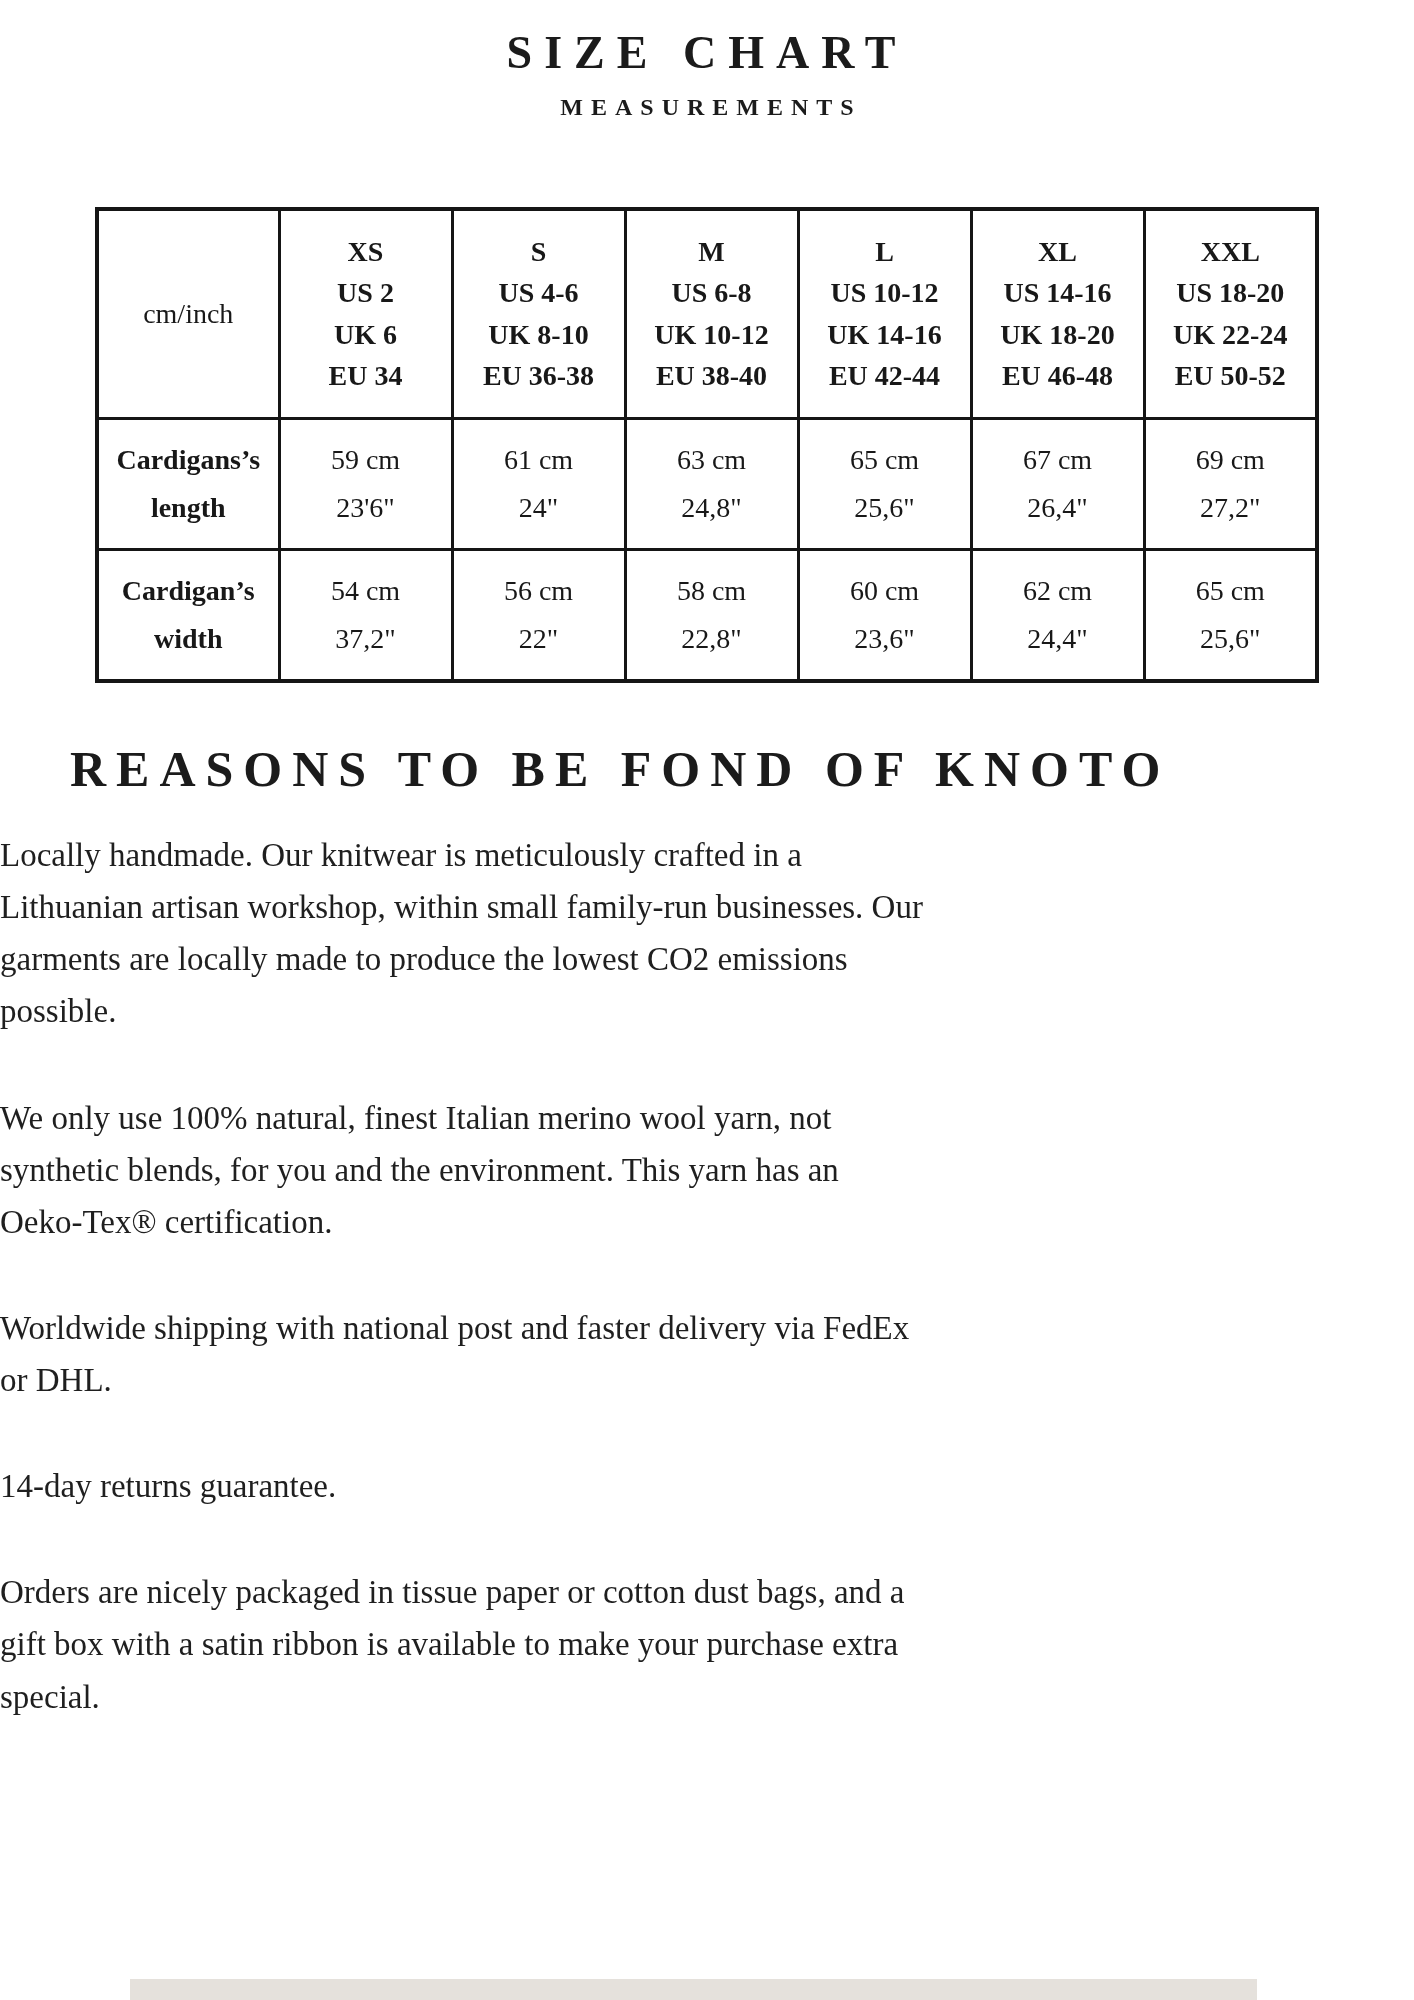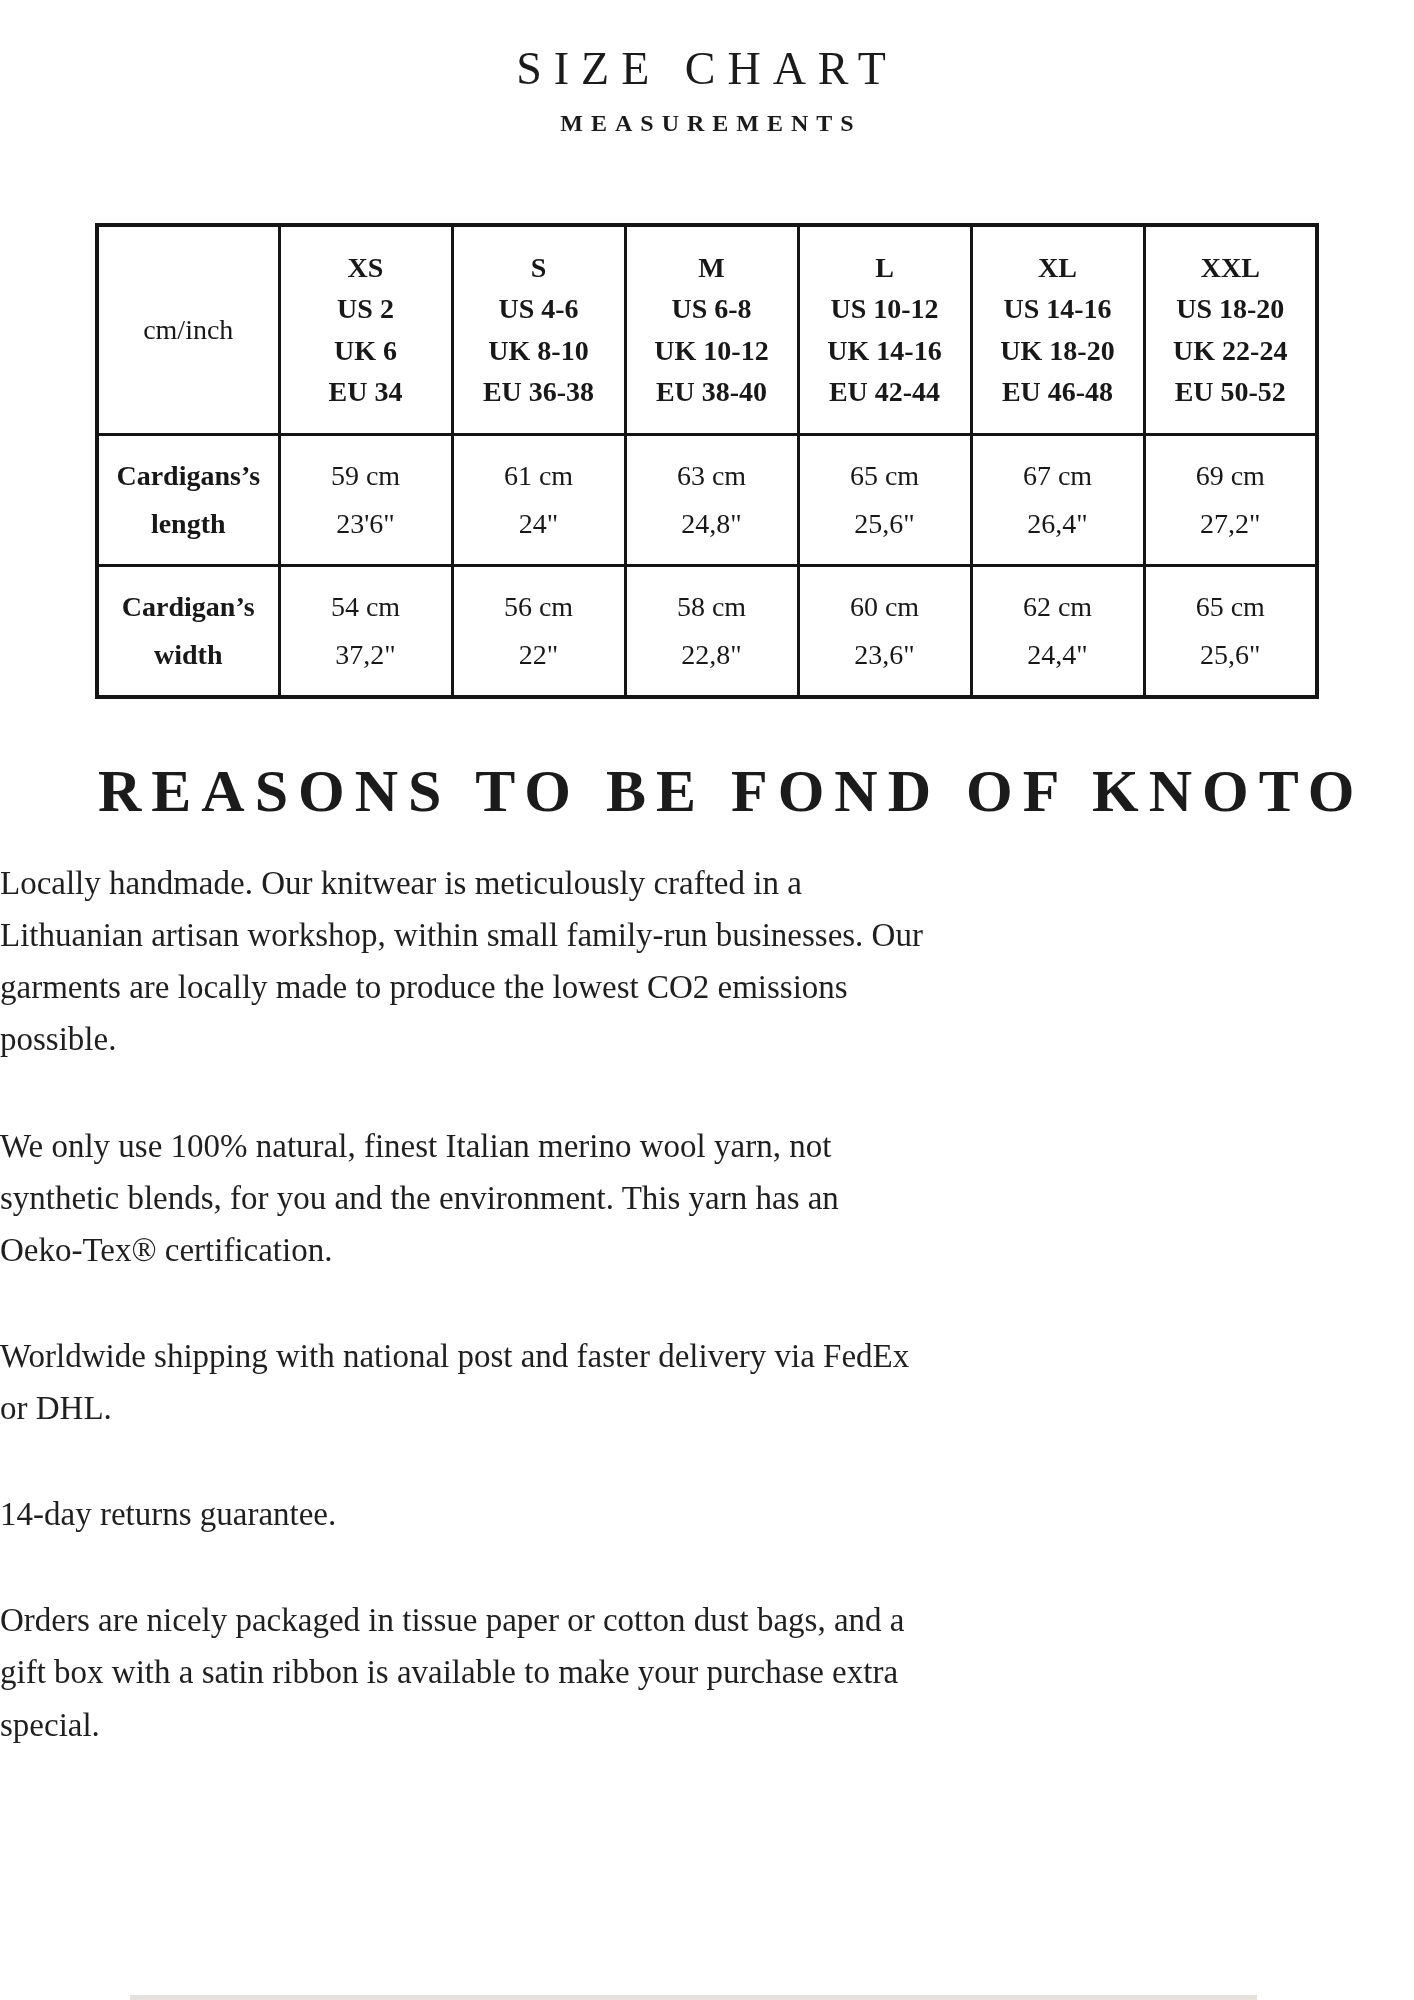--- a/index.html
+++ b/index.html
@@ -8,24 +8,24 @@
     height: 2000px;
     background: #ffffff;
     overflow: hidden;
     font-family: "Liberation Serif", serif;
     color: #181818;
     position: relative;
   }
   .page { width: 1414px; height: 2000px; position: relative; }
 
   .page-title {
-    margin-top: 42px;
+    margin-top: 26px;
     text-align: center;
     font-size: 46px;
-    font-weight: normal;
+    font-weight: bold;
     letter-spacing: 12px;
     color: #1b1b1b;
   }
   .page-subtitle {
     margin-top: 15px;
     text-align: center;
     font-size: 24px;
     font-weight: bold;
     letter-spacing: 8px;
     color: #1b1b1b;
@@ -50,22 +50,22 @@
   }
   tr.header-row { height: 209px; }
   tr.header-row td { font-weight: bold; line-height: 1.48; }
   tr.header-row td.unit-cell { font-weight: normal; }
   tr.bust-row   { height: 177px; }
   tr.length-row { height: 131px; }
   tr.width-row  { height: 132px; }
   td.row-label-cell { font-weight: bold; line-height: 1.5; }
 
   .reasons-heading {
-    margin: 56px 0 0 98px;
-    font-size: 60px;
+    margin: 56px 0 0 70px;
+    font-size: 50px;
     font-weight: bold;
     letter-spacing: 10px;
     line-height: 1.2;
     color: #1b1b1b;
   }
   ul.reasons-list {
     margin-top: 30px;
     list-style: disc outside;
   }
   ul.reasons-list li {

